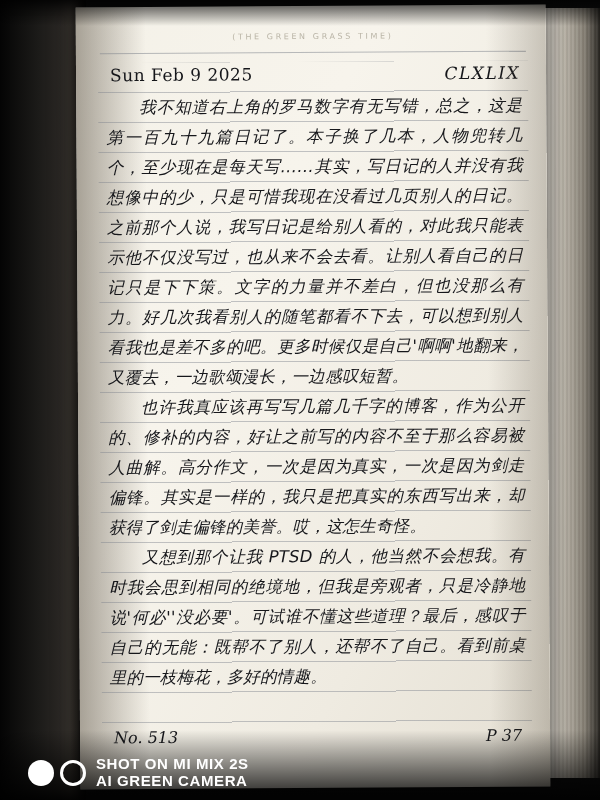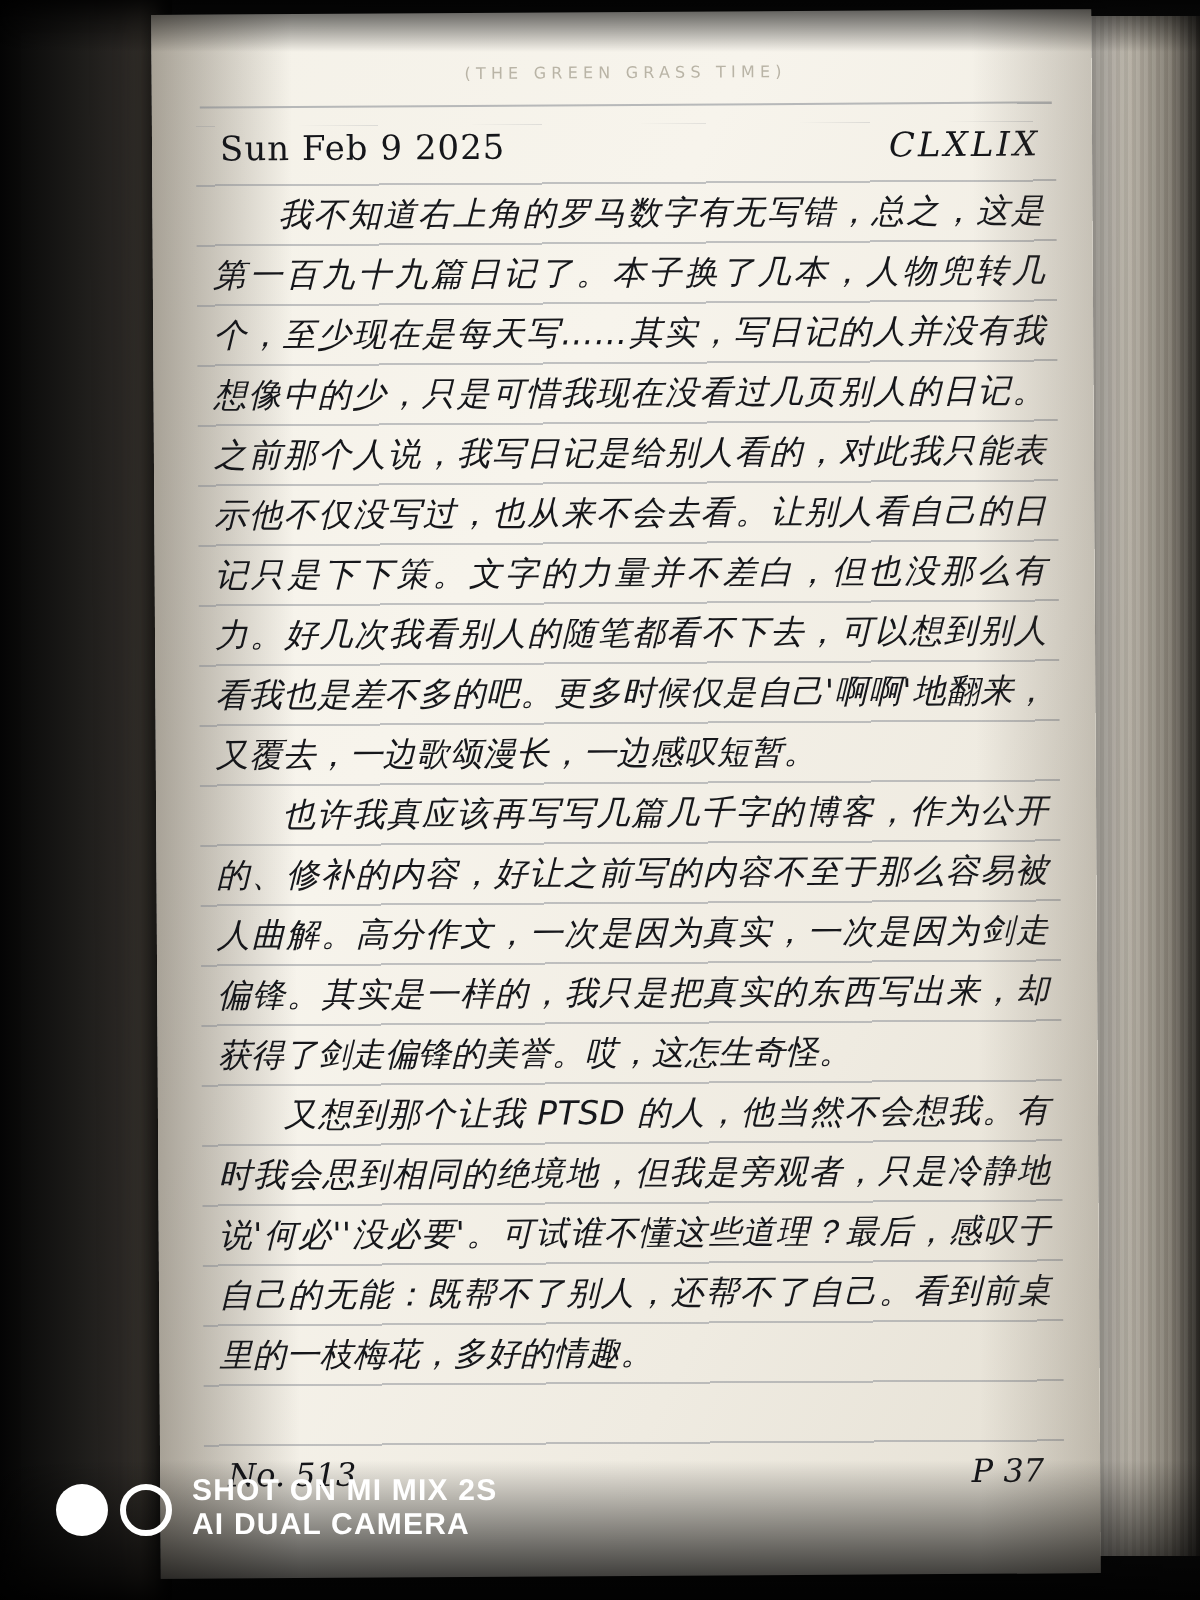--- a/index.html
+++ b/index.html
@@ -179,21 +179,21 @@
     font-family: "DejaVu Serif", serif;
     font-style: italic;
     font-size: 16px;
     color: #15161a;
   }
 
   
   .watermark{
     position:absolute;
     left: 28px;
-    bottom: 28px;
+    bottom: 10px;
     display:flex;
     align-items:center;
     gap: 10px;
     z-index: 20;
   }
   .lenses{
     display:flex;
     align-items:center;
     gap:6px;
   }
@@ -275,17 +275,17 @@
   <div class="top-shade"></div>
   <div class="bottom-shade"></div>
 
   <div class="watermark">
     <div class="lenses">
       <div class="lens-solid"></div>
       <div class="lens-ring"></div>
     </div>
     <div class="wm-text">
       <div class="wm-top">SHOT ON MI MIX 2S</div>
-      <div class="wm-bot">AI DUAL CAMERA</div>
+      <div class="wm-bot">AI GREEN CAMERA</div>
     </div>
   </div>
 
 </div>
 
 </body></html>

